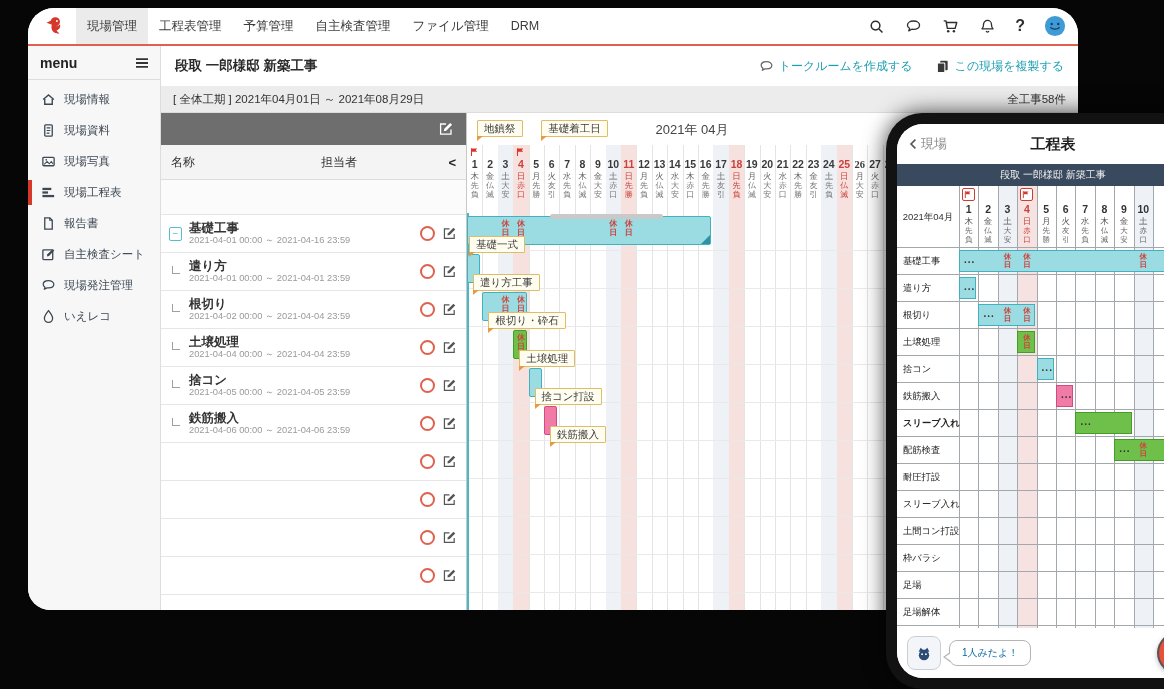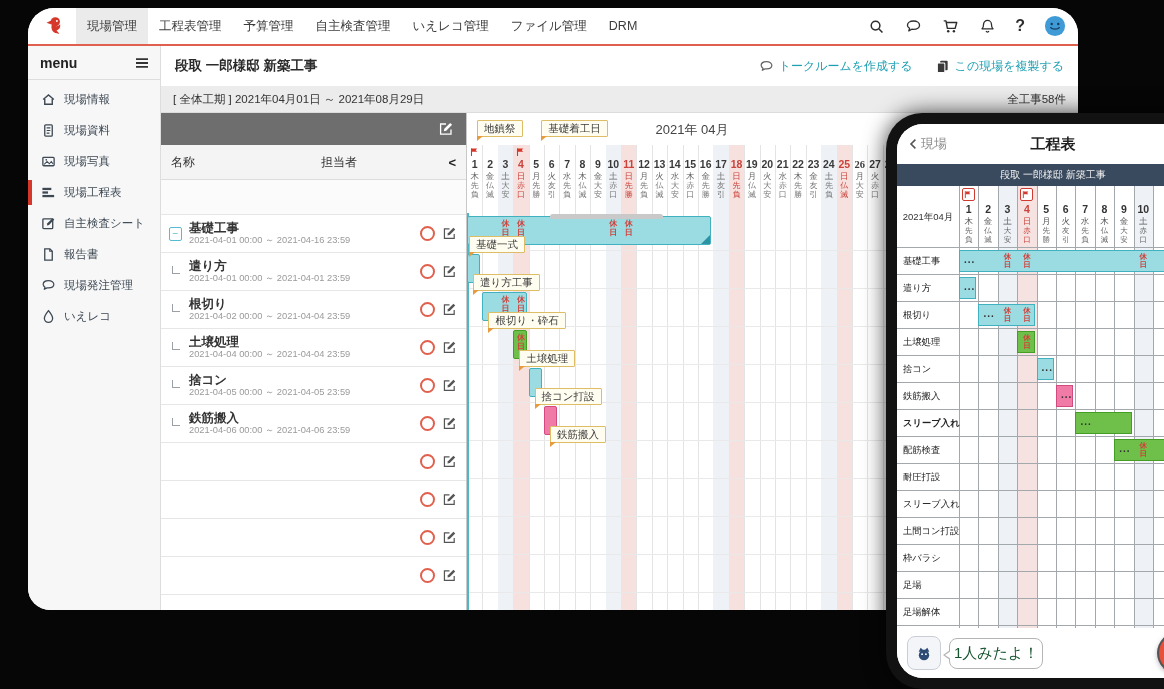--- a/index.html
+++ b/index.html
@@ -149,21 +149,21 @@
   .p-bar{position:absolute;height:22px;z-index:3;box-sizing:border-box;border:1.2px solid;}
   .p-bar.teal{background:#9bdce3;border-color:#41b0bf;}
   .p-bar.green{background:#6fc04a;border-color:#449d24;}
   .p-bar.pink{background:#ef7ba6;border-color:#d14b81;}
   .p-dots{position:absolute;left:4px;top:3px;font-size:10px;letter-spacing:1px;color:#333;font-weight:bold;}
   .p-hol{position:absolute;z-index:4;text-align:center;font-size:7.5px;line-height:8px;color:#d0413a;font-weight:bold;}
   .p-foot{height:50px;display:flex;align-items:center;gap:8px;padding:0 10px;background:#fff;flex-shrink:0;}
   .mascot-btn{width:34px;height:34px;border:1px solid #c9ced6;border-radius:8px;background:#f3f5f8;display:flex;
               align-items:center;justify-content:center;color:#2c4a74;cursor:pointer;}
   .mascot-btn svg{width:22px;height:22px;}
-  .bubble{position:relative;border:1px solid #b5b5b5;border-radius:8px;padding:5px 4px;font-size:15px;color:#14532d;background:#fff;}
+  .bubble{position:relative;border:1px solid #b5b5b5;border-radius:8px;padding:5px 12px;font-size:10px;color:#0369a1;background:#fff;}
   .bubble::before{content:"";position:absolute;left:-7px;top:11px;border-top:5px solid transparent;
                   border-bottom:5px solid transparent;border-right:7px solid #b5b5b5;}
   .bubble::after{content:"";position:absolute;left:-5.5px;top:12px;border-top:4px solid transparent;
                  border-bottom:4px solid transparent;border-right:6px solid #fff;}
   .red-fab{margin-left:auto;width:42px;height:42px;border-radius:50%;background:#e8503c;display:flex;flex-direction:column;
            align-items:center;justify-content:center;gap:3px;cursor:pointer;box-shadow:0 2px 5px rgba(0,0,0,.25);}
   .red-fab i{display:block;width:16px;height:2.2px;background:#fff;border-radius:1px;}
 </style>
 </head>
 <body>
@@ -181,21 +181,20 @@
           <path d="M12.6 12.5c-1.4 6.5 2.4 10 8.2 9.7l-3-3.4c2.9-.6 4.6-3.4 3.8-6.6-2.2 2.8-6 2.6-9-.3z"></path>
           <circle cx="18.2" cy="8.6" r="1" fill="#fff"></circle>
         </g>
           </svg>
       </div>
       <nav class="nav-items" id="nav-items">
           <span class="nav-item active">現場管理</span>
           <span class="nav-item">工程表管理</span>
           <span class="nav-item">予算管理</span>
           <span class="nav-item">自主検査管理</span>
-          <span class="nav-item">いえレコ管理</span>
           <span class="nav-item">ファイル管理</span>
           <span class="nav-item">DRM</span>
         </nav>
       <div class="nav-icons">
         <span class="ic">
           <svg viewBox="0 0 18 18">
               <circle cx="8" cy="8" r="4.6" fill="none" stroke="currentColor" stroke-width="1.6"></circle>
               <path d="M11.6 11.6 15.3 15.3" stroke="currentColor" stroke-width="1.6"></path>
             </svg>
           </span>
@@ -265,31 +264,31 @@
             <li class="sb-item active">
               <span class="sb-ic"><svg viewBox="0 0 16 16">
                   <rect x="1.5" y="3" width="9.5" height="2.4" fill="currentColor"></rect>
                   <rect x="1.5" y="6.8" width="6" height="2.4" fill="currentColor"></rect>
                   <rect x="1.5" y="10.6" width="12.5" height="2.4" fill="currentColor"></rect>
                 </svg></span>
               <span>現場工程表</span>
             </li>
             <li class="sb-item">
               <span class="sb-ic"><svg viewBox="0 0 16 16">
+                  <path d="M4 2h5.5L12 4.5V14H4z" fill="none" stroke="currentColor" stroke-width="1.4"></path>
+                  <path d="M9.3 2.2v2.4H12" fill="none" stroke="currentColor" stroke-width="1.1"></path>
+                </svg></span>
+              <span>報告書</span>
+            </li>
+            <li class="sb-item">
+              <span class="sb-ic"><svg viewBox="0 0 16 16">
                   <rect x="2" y="3" width="10.5" height="10.5" rx="1" fill="none" stroke="currentColor" stroke-width="1.4"></rect>
                   <path d="M12.5 2.1l1.7 1.7-5.7 5.7-2.2.5.5-2.2z" fill="currentColor"></path>
                 </svg></span>
               <span>自主検査シート</span>
-            </li>
-            <li class="sb-item">
-              <span class="sb-ic"><svg viewBox="0 0 16 16">
-                  <path d="M4 2h5.5L12 4.5V14H4z" fill="none" stroke="currentColor" stroke-width="1.4"></path>
-                  <path d="M9.3 2.2v2.4H12" fill="none" stroke="currentColor" stroke-width="1.1"></path>
-                </svg></span>
-              <span>報告書</span>
             </li>
             <li class="sb-item">
               <span class="sb-ic"><svg viewBox="0 0 16 16">
                   <path d="M8 2.8c3.4 0 5.7 1.7 5.7 3.9S11.4 10.6 8 10.6c-.5 0-1 0-1.5-.1L3.5 12l.8-2.2C3 9 2.3 8 2.3 6.7c0-2.2 2.3-3.9 5.7-3.9z" fill="none" stroke="currentColor" stroke-width="1.3" stroke-linejoin="round"></path>
                 </svg></span>
               <span>現場発注管理</span>
             </li>
             <li class="sb-item">
               <span class="sb-ic"><svg viewBox="0 0 16 16">
                   <path d="M8 1.8S3.6 7.3 3.6 9.9a4.4 4.4 0 0 0 8.8 0C12.4 7.3 8 1.8 8 1.8z" fill="none" stroke="currentColor" stroke-width="1.4"></path>

